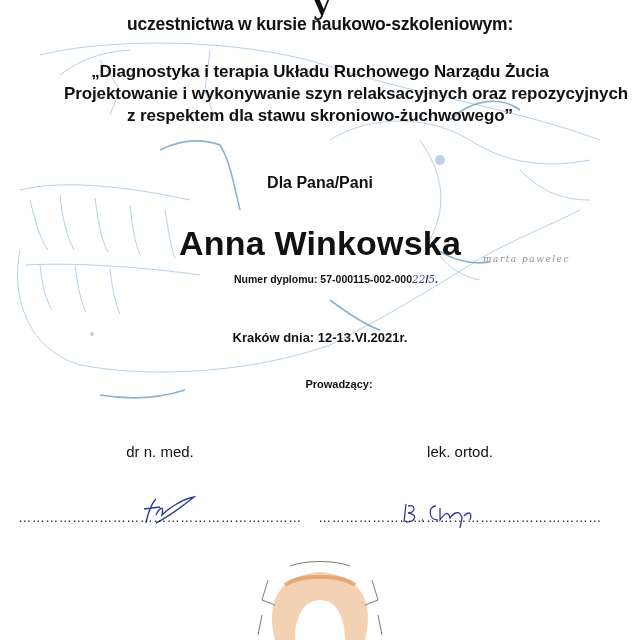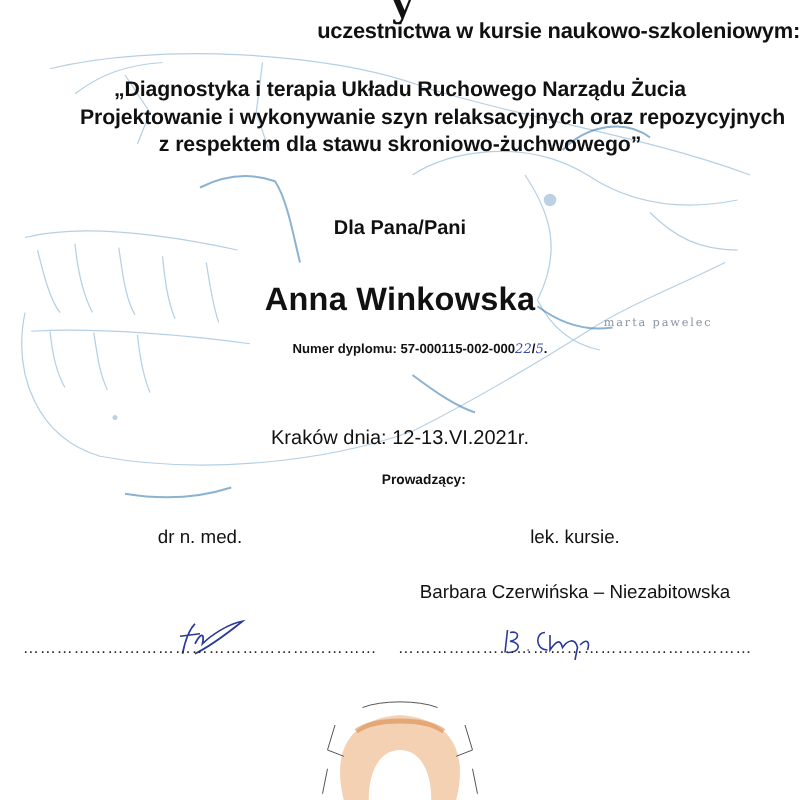--- a/index.html
+++ b/index.html
@@ -9,40 +9,40 @@
       position: relative;
       font-family: "Liberation Sans", "DejaVu Sans", sans-serif;
       color: #111111;
     }
     .bg-art { position: absolute; left: 0; top: 0; width: 640px; height: 640px; z-index: 0; }
     .content { position: absolute; left: 0; top: 0; width: 640px; height: 640px; z-index: 1; }
     .abs { position: absolute; white-space: nowrap; }
     .center { left: 0; width: 640px; text-align: center; }
 
     .title-tail { top: -14px; left: 313px; font-size: 30px; font-weight: bold; font-family: "DejaVu Serif", serif; }
-    .subtitle { top: 14px; font-size: 17.5px; font-weight: bold; letter-spacing: -0.2px; text-align: right; }
+    .subtitle { top: 14px; font-size: 17.5px; font-weight: bold; letter-spacing: -0.2px; }
     .course { font-weight: bold; font-size: 17px; letter-spacing: -0.1px; }
     .c1 { top: 62px; }
     .c2 { top: 84px; margin-left: 26px; }
     .c3 { top: 106px; }
     .dla { top: 174px; font-size: 16px; font-weight: bold; }
-    .name { top: 224px; font-size: 26px; font-weight: bold; letter-spacing: 0.2px; }
+    .name { top: 224px; font-size: 34px; font-weight: bold; letter-spacing: 0.2px; }
     .dyplom { top: 273px; font-size: 10.5px; font-weight: bold; margin-left: 16px; }
     .hand-blue { color: #3a4aa8; font-style: italic; font-family: "DejaVu Serif", serif; font-weight: normal; }
-    .date { top: 342px; font-size: 16px; font-weight: normal; }
+    .date { top: 330px; font-size: 13px; font-weight: bold; }
     .prow { top: 378px; font-size: 11px; font-weight: bold; margin-left: 19px; }
 
     .col-left { left: 0; width: 320px; text-align: center; }
     .col-right { left: 300px; width: 320px; text-align: center; }
-    .deg { top: 421px; font-size: 15px; }
+    .deg { top: 443px; font-size: 15px; }
     .pname { top: 465px; font-size: 15px; }
     .dots { top: 510px; font-size: 13px; color: #222; letter-spacing: 0.5px; }
     .role { top: 533px; font-size: 11.5px; }
     .sig { position: absolute; }
-    .artist { top: 254px; left: 483px; font-size: 9px; color: #8a93a3; font-family: "DejaVu Serif", serif; letter-spacing: 1.5px; }
+    .artist { top: 254px; left: 483px; font-size: 9px; font-style: italic; color: #8a93a3; font-family: "DejaVu Serif", serif; letter-spacing: 1.5px; }
   </style>
 </head>
 <body>
 
 <svg class="bg-art" viewBox="0 0 640 640" xmlns="http://www.w3.org/2000/svg">
   <g fill="none" stroke="#7aa9cf" stroke-width="1" opacity="0.55">
 
     <path d="M40 55 C120 35, 260 40, 340 70 C420 95, 520 110, 600 140"></path>
     <path d="M60 75 C80 60, 100 52, 130 50"></path>
     <path d="M100 60 L120 90 L110 115"></path>
@@ -108,19 +108,18 @@
 
   <div class="abs center date">Kraków dnia: 12-13.VI.2021r.</div>
   <div class="abs center prow">Prowadzący:</div>
 
   <div class="abs col-left deg">dr n. med.</div>
   <svg class="sig" style="left:138px; top:495px;" width="60" height="30" viewBox="0 0 60 30">
     <path d="M8 28 C10 18, 14 8, 18 4 M6 14 L22 12 M18 20 C22 12, 26 10, 24 20 C30 14, 44 4, 56 2 C46 10, 30 22, 18 28" fill="none" stroke="#2b3a9a" stroke-width="1.4"></path>
   </svg>
   <div class="abs col-left dots">………………………………………………………</div>
 
-  <div class="abs col-right deg">lek. kursie.</div>
-  <div class="abs col-right pname">Barbara Czerwińska – Niezabitowska</div>
+  <div class="abs col-right deg">lek. ortod.</div>
   <svg class="sig" style="left:400px; top:500px;" width="75" height="28" viewBox="0 0 75 28">
     <path d="M6 4 L4 22 M8 6 C16 4, 16 12, 8 13 C18 14, 16 22, 6 22 M22 20 L23 20 M36 6 C28 6, 28 20, 38 20 M40 8 L40 20 C44 14, 48 10, 50 18 C54 12, 60 10, 62 18 L60 28 M64 16 C70 10, 72 14, 70 20" fill="none" stroke="#2b3a9a" stroke-width="1.3"></path>
   </svg>
   <div class="abs col-right dots">………………………………………………………</div>
 </div>
 
 </body></html>

